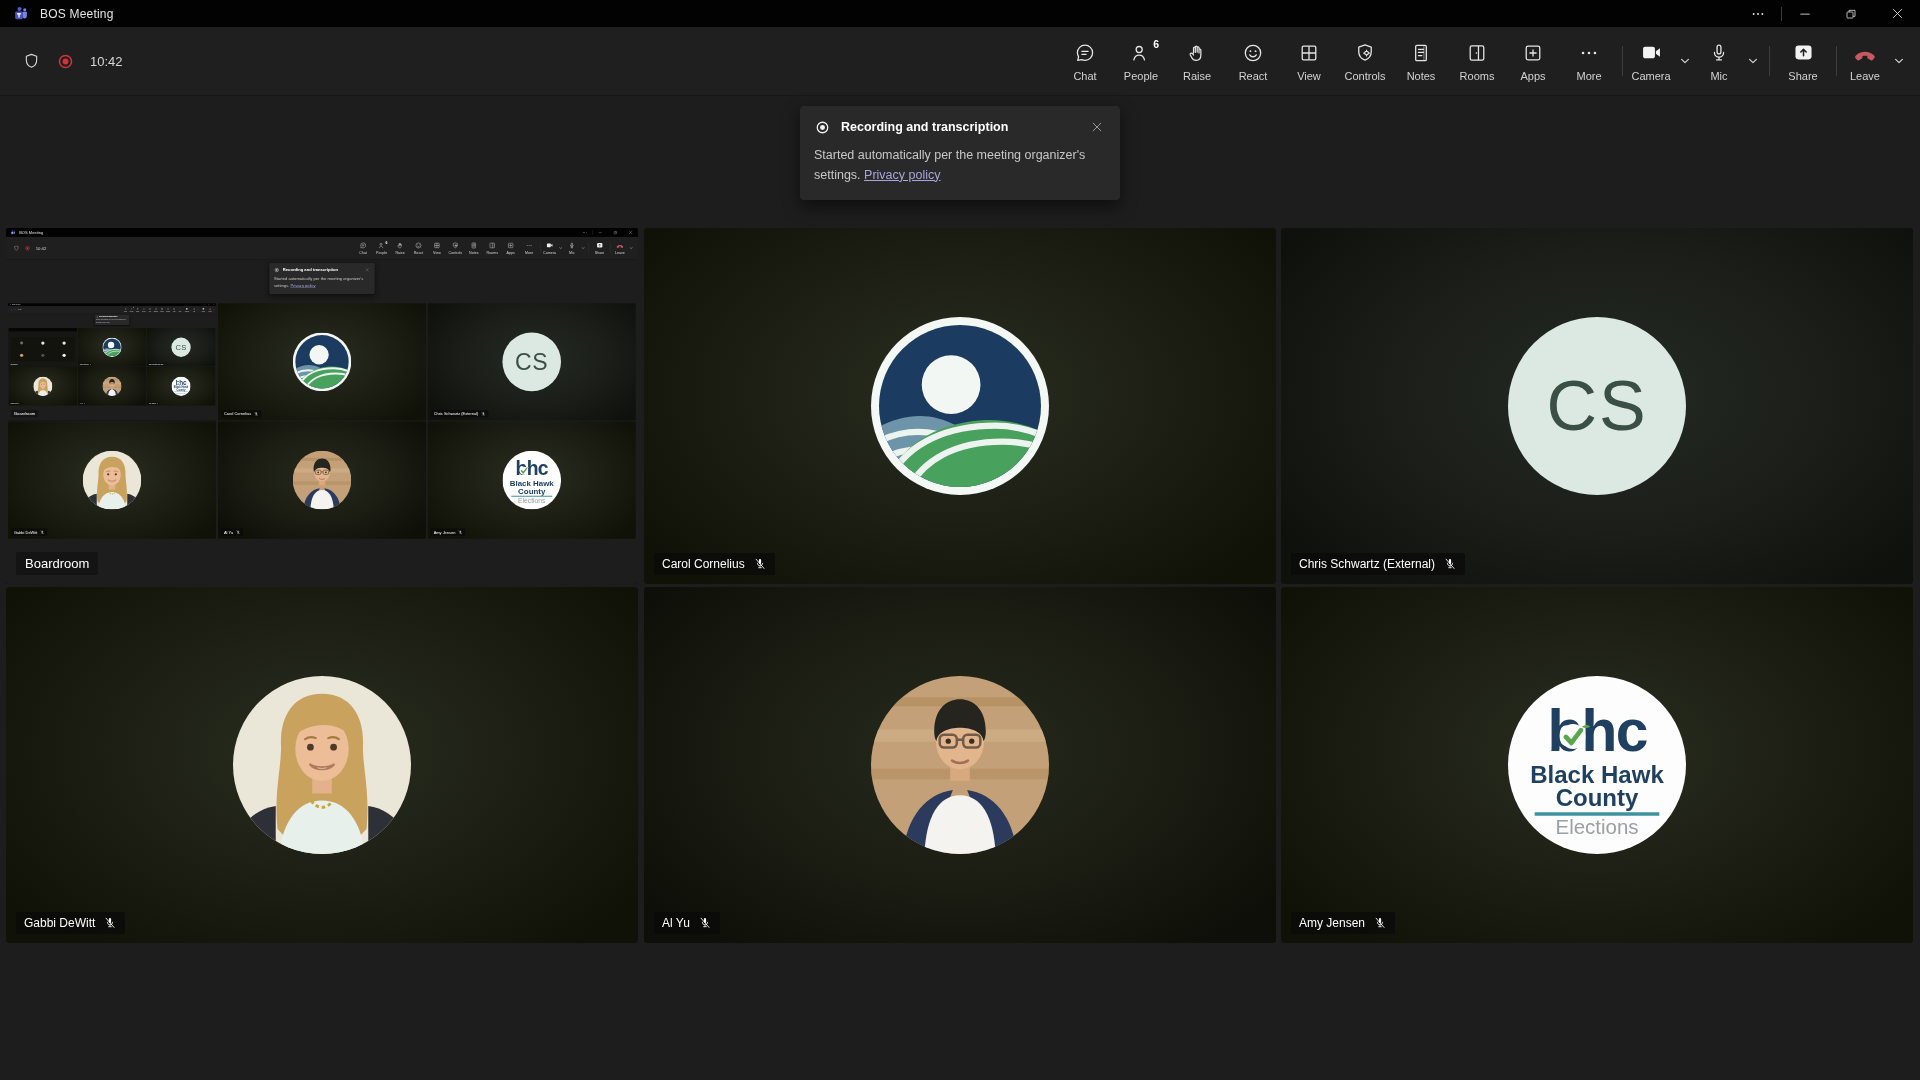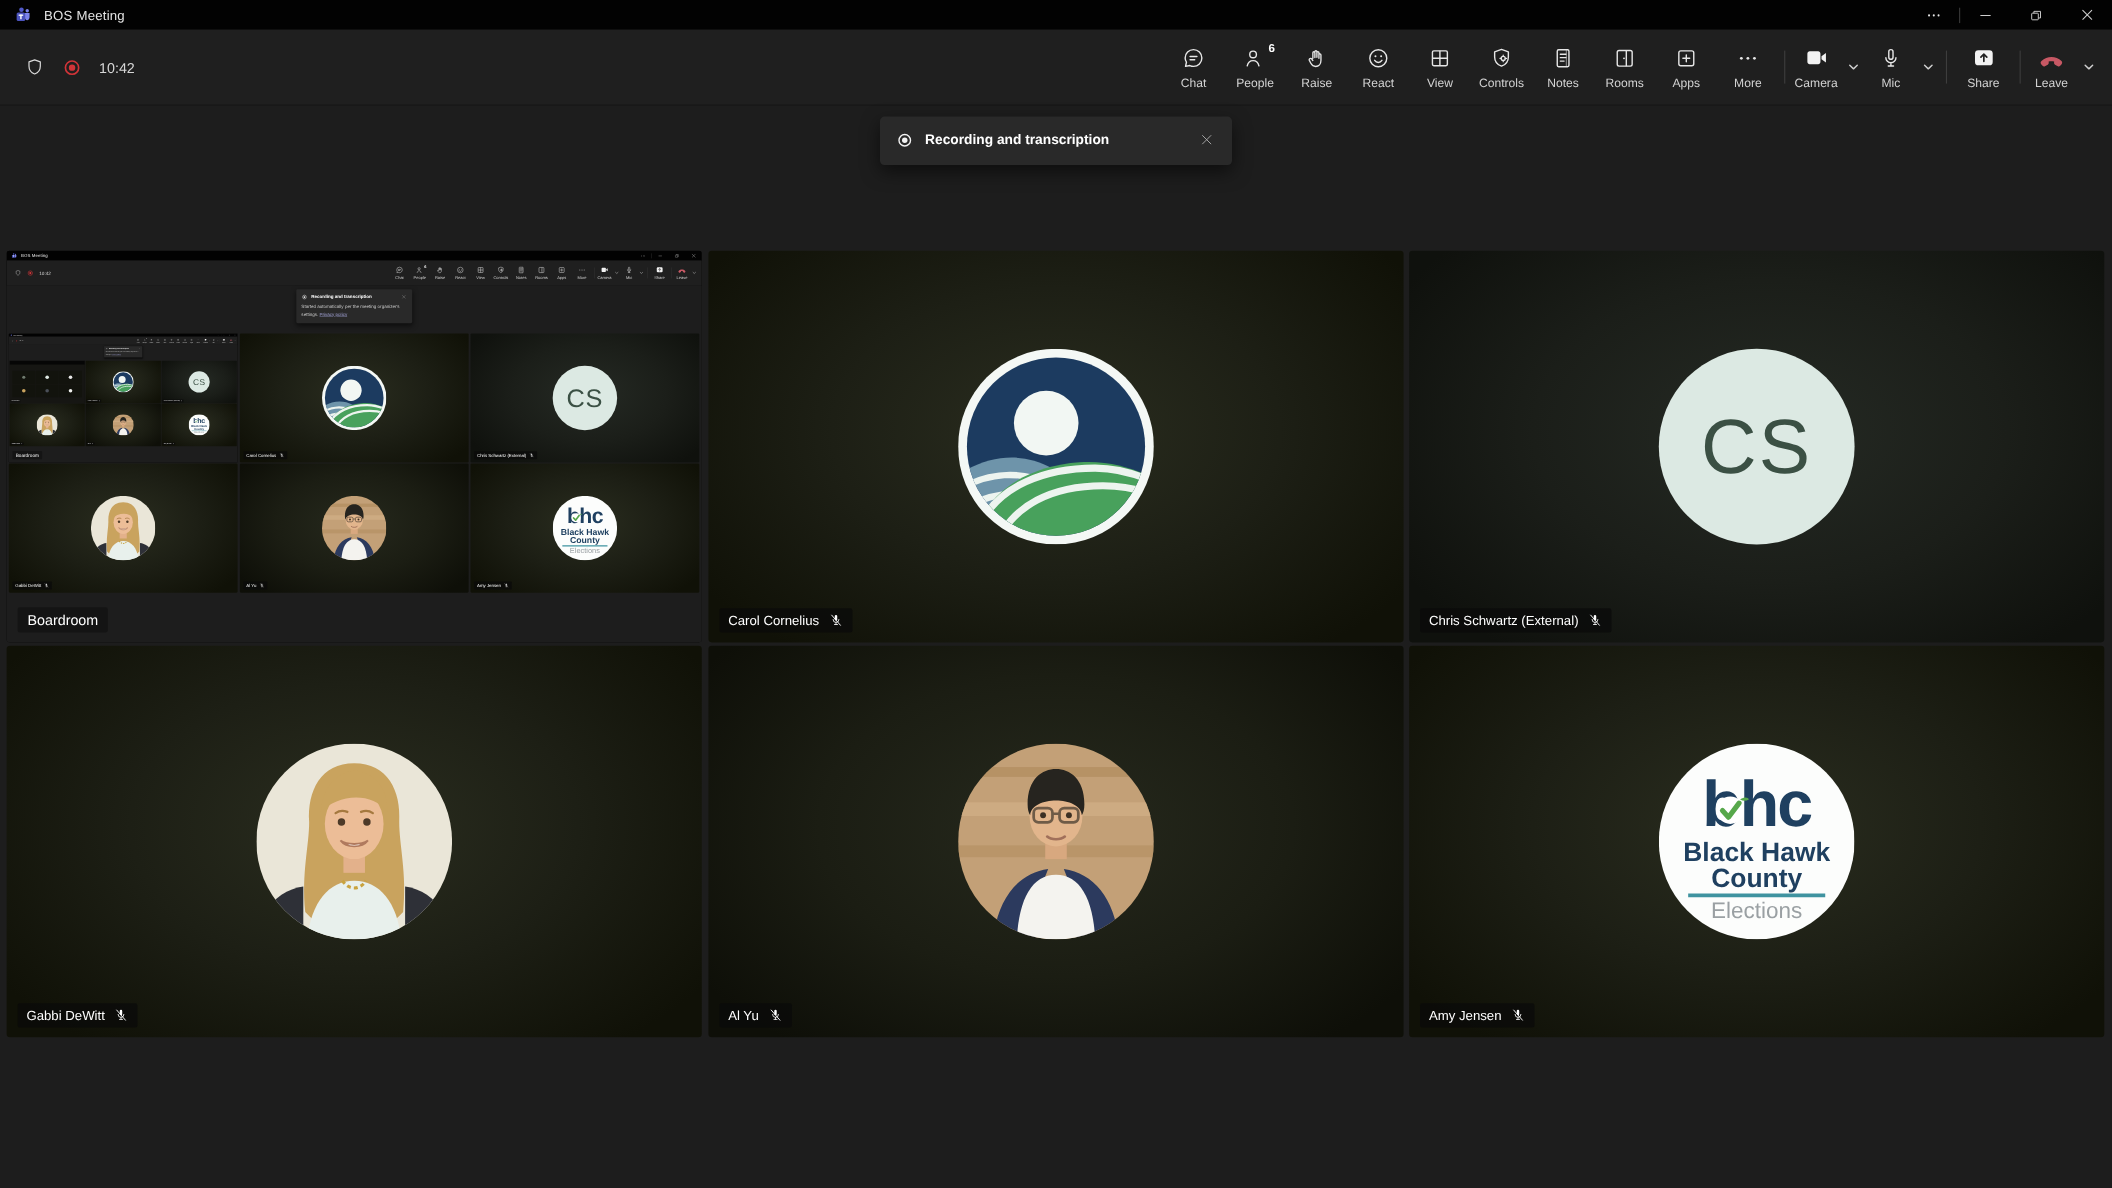--- a/index.html
+++ b/index.html
@@ -448,20 +448,24 @@
       <svg width="17" height="17">
             <use href="#sym-recwhite"></use>
           </svg>
       <span class="notif-title">Recording and transcription</span>
       <span class="notif-close">
             <svg width="14" height="14">
               <use href="#sym-x"></use>
             </svg>
           </span>
     </div>
+    <div class="notif-body">
+      <span>Started automatically per the meeting organizer's settings.</span>
+      <a class="notif-link">Privacy policy</a>
+    </div>
   </div>
 
   <div class="stage">
 
     <div class="tile t0">
       <div class="share-slot">
         <div class="deep-preview">
           <div class="deep-strip"></div>
           <div class="deep-grid">
             <div class="deep-cell">

